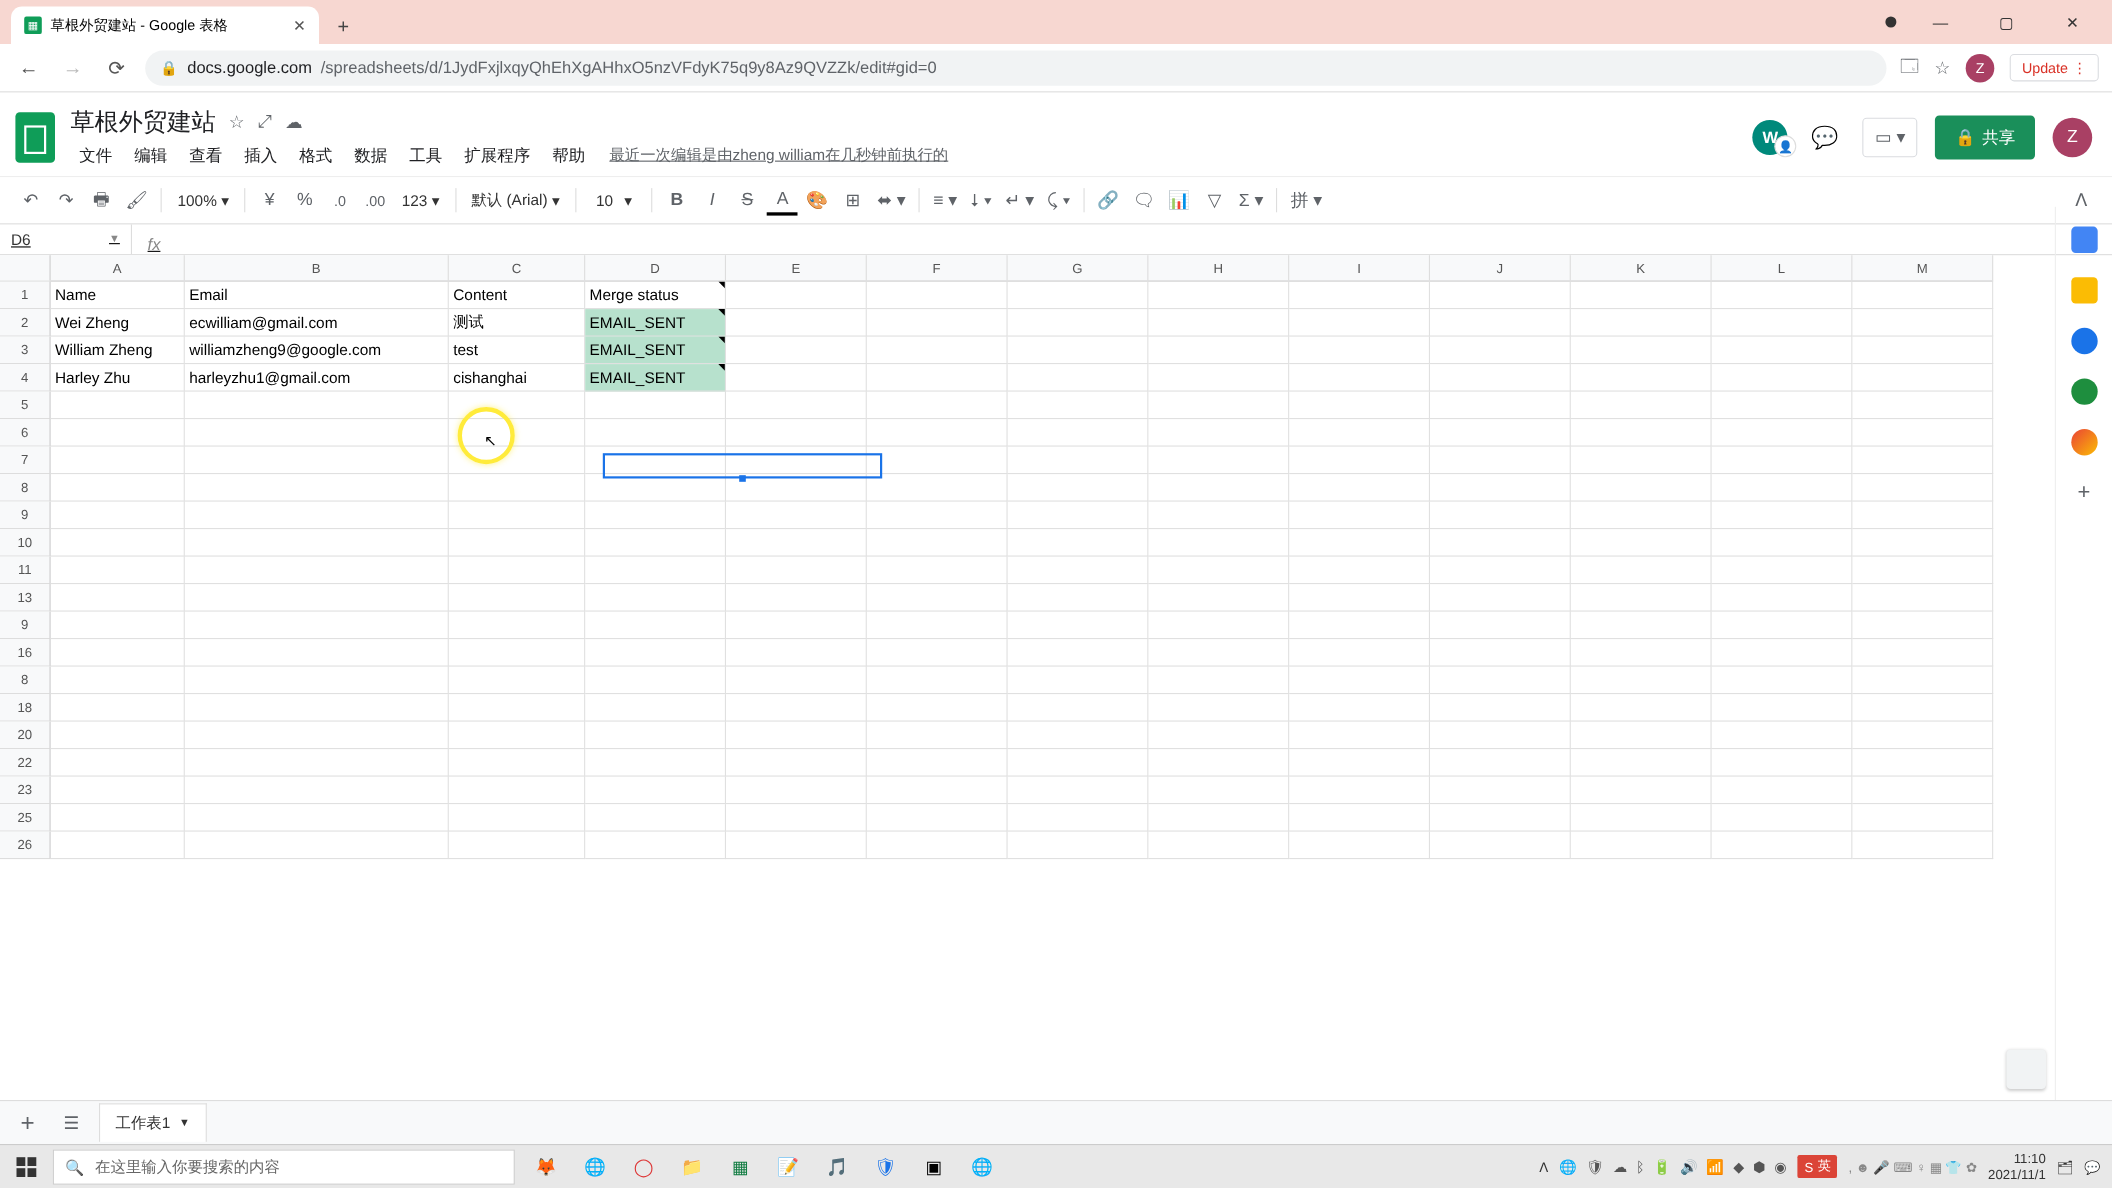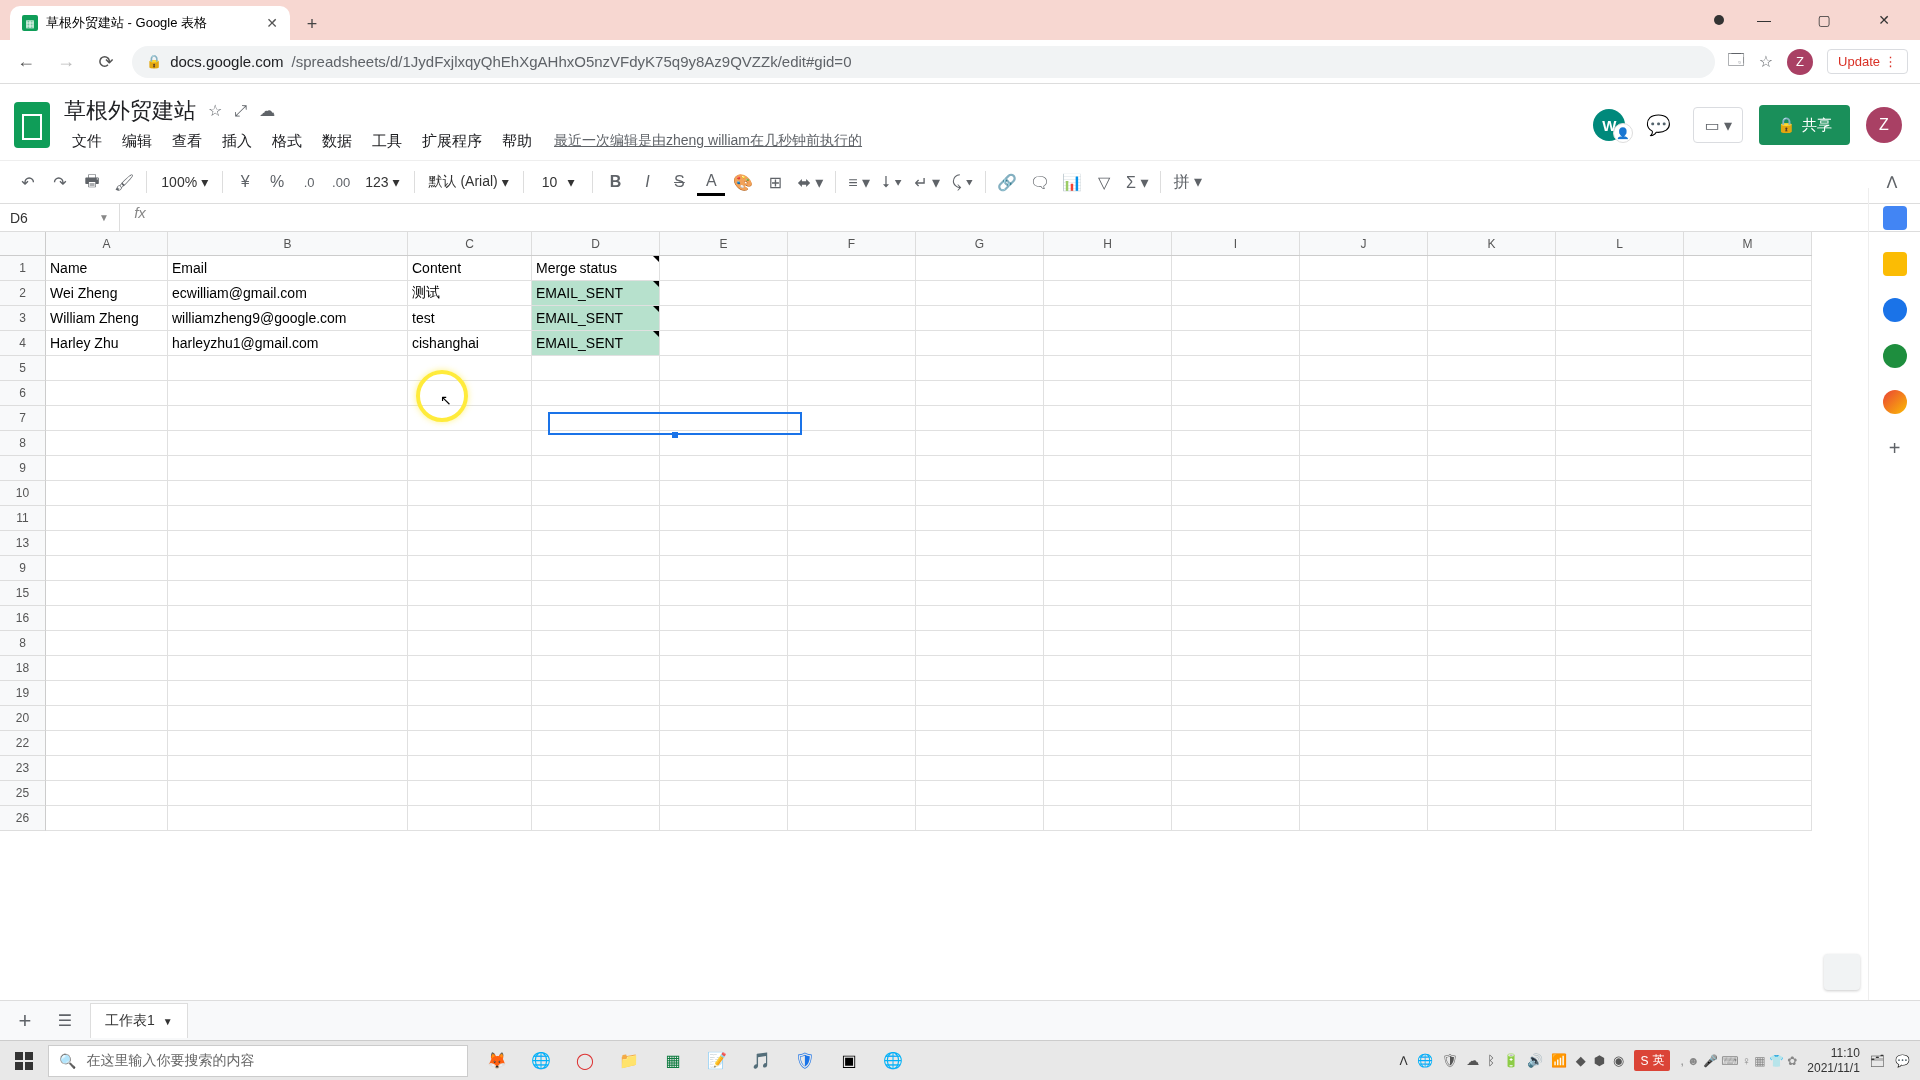--- a/index.html
+++ b/index.html
@@ -49,21 +49,21 @@
 .toolbar { height: 44px; border-top: 1px solid #eee; border-bottom: 1px solid #ddd; display: flex; align-items: center; padding: 0 14px; gap: 4px; }
 .tb-btn { min-width: 28px; height: 28px; display: flex; align-items: center; justify-content: center; color: #5f6368; font-size: 16px; padding: 0 4px; }
 .tb-sep { width: 1px; height: 22px; background: #ddd; margin: 0 4px; }
 .zoom-sel { font-size: 14px; color: #333; padding: 0 6px; display: flex; align-items: center; gap: 4px; }
 .font-sel { font-size: 14px; color: #333; padding: 0 6px; display: flex; align-items: center; gap: 4px; min-width: 90px; }
 .size-sel { font-size: 14px; color: #333; padding: 0 10px; display: flex; align-items: center; gap: 10px; }
 .color-underline { border-bottom: 3px solid #000; }
 .tb-expand { margin-left: auto; }
 
 
-.formula-row { height: 28px; border-bottom: 1px solid #ddd; display: flex; align-items: flex-start; }
+.formula-row { height: 28px; border-bottom: 1px solid #ddd; display: flex; align-items: flex-end; text-decoration: underline; }
 .name-box { width: 120px; height: 100%; border-right: 1px solid #ddd; display: flex; align-items: center; padding: 0 10px; font-size: 14px; color: #333; justify-content: space-between; }
 .fx-label { width: 40px; display: flex; align-items: center; justify-content: center; color: #888; font-style: italic; font-size: 15px; }
 
 
 .sheet-area { display: flex; position: relative; }
 .grid { position: relative; }
 .col-headers { display: flex; height: 24px; background: #f8f9fa; border-bottom: 1px solid #ccc; }
 .corner { width: 46px; border-right: 1px solid #ccc; background: #f8f9fa; }
 .col-h { border-right: 1px solid #ddd; display: flex; align-items: center; justify-content: center; font-size: 12px; color: #555; }
 .rows { }
@@ -471,36 +471,20 @@
           <div class="cell" style="width:128px"></div>
           <div class="cell" style="width:128px"></div>
           <div class="cell" style="width:128px"></div>
           <div class="cell" style="width:128px"></div>
           <div class="cell" style="width:128px"></div>
           <div class="cell" style="width:128px"></div>
           <div class="cell" style="width:128px"></div>
           <div class="cell" style="width:128px"></div>
         </div>
         <div class="row">
-          <div class="row-h">15</div>
-          <div class="cell" style="width:122px"></div>
-          <div class="cell" style="width:240px"></div>
-          <div class="cell" style="width:124px"></div>
-          <div class="cell" style="width:128px"></div>
-          <div class="cell" style="width:128px"></div>
-          <div class="cell" style="width:128px"></div>
-          <div class="cell" style="width:128px"></div>
-          <div class="cell" style="width:128px"></div>
-          <div class="cell" style="width:128px"></div>
-          <div class="cell" style="width:128px"></div>
-          <div class="cell" style="width:128px"></div>
-          <div class="cell" style="width:128px"></div>
-          <div class="cell" style="width:128px"></div>
-        </div>
-        <div class="row">
           <div class="row-h">16</div>
           <div class="cell" style="width:122px"></div>
           <div class="cell" style="width:240px"></div>
           <div class="cell" style="width:124px"></div>
           <div class="cell" style="width:128px"></div>
           <div class="cell" style="width:128px"></div>
           <div class="cell" style="width:128px"></div>
           <div class="cell" style="width:128px"></div>
           <div class="cell" style="width:128px"></div>
           <div class="cell" style="width:128px"></div>
@@ -520,36 +504,20 @@
           <div class="cell" style="width:128px"></div>
           <div class="cell" style="width:128px"></div>
           <div class="cell" style="width:128px"></div>
           <div class="cell" style="width:128px"></div>
           <div class="cell" style="width:128px"></div>
           <div class="cell" style="width:128px"></div>
           <div class="cell" style="width:128px"></div>
         </div>
         <div class="row">
           <div class="row-h">18</div>
-          <div class="cell" style="width:122px"></div>
-          <div class="cell" style="width:240px"></div>
-          <div class="cell" style="width:124px"></div>
-          <div class="cell" style="width:128px"></div>
-          <div class="cell" style="width:128px"></div>
-          <div class="cell" style="width:128px"></div>
-          <div class="cell" style="width:128px"></div>
-          <div class="cell" style="width:128px"></div>
-          <div class="cell" style="width:128px"></div>
-          <div class="cell" style="width:128px"></div>
-          <div class="cell" style="width:128px"></div>
-          <div class="cell" style="width:128px"></div>
-          <div class="cell" style="width:128px"></div>
-        </div>
-        <div class="row">
-          <div class="row-h">19</div>
           <div class="cell" style="width:122px"></div>
           <div class="cell" style="width:240px"></div>
           <div class="cell" style="width:124px"></div>
           <div class="cell" style="width:128px"></div>
           <div class="cell" style="width:128px"></div>
           <div class="cell" style="width:128px"></div>
           <div class="cell" style="width:128px"></div>
           <div class="cell" style="width:128px"></div>
           <div class="cell" style="width:128px"></div>
           <div class="cell" style="width:128px"></div>

